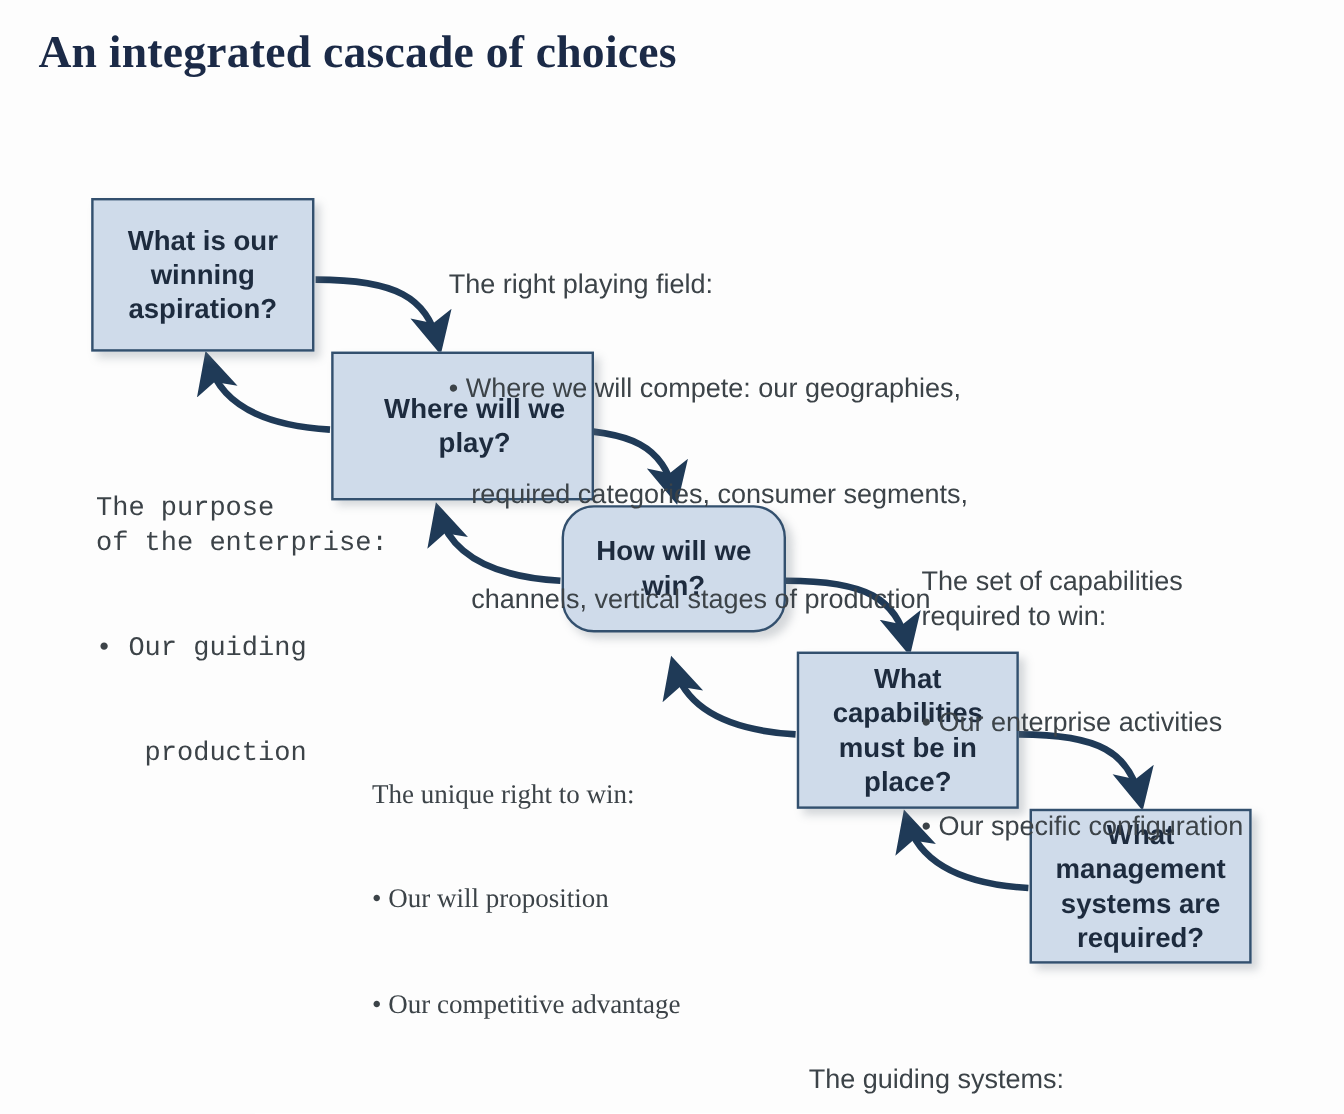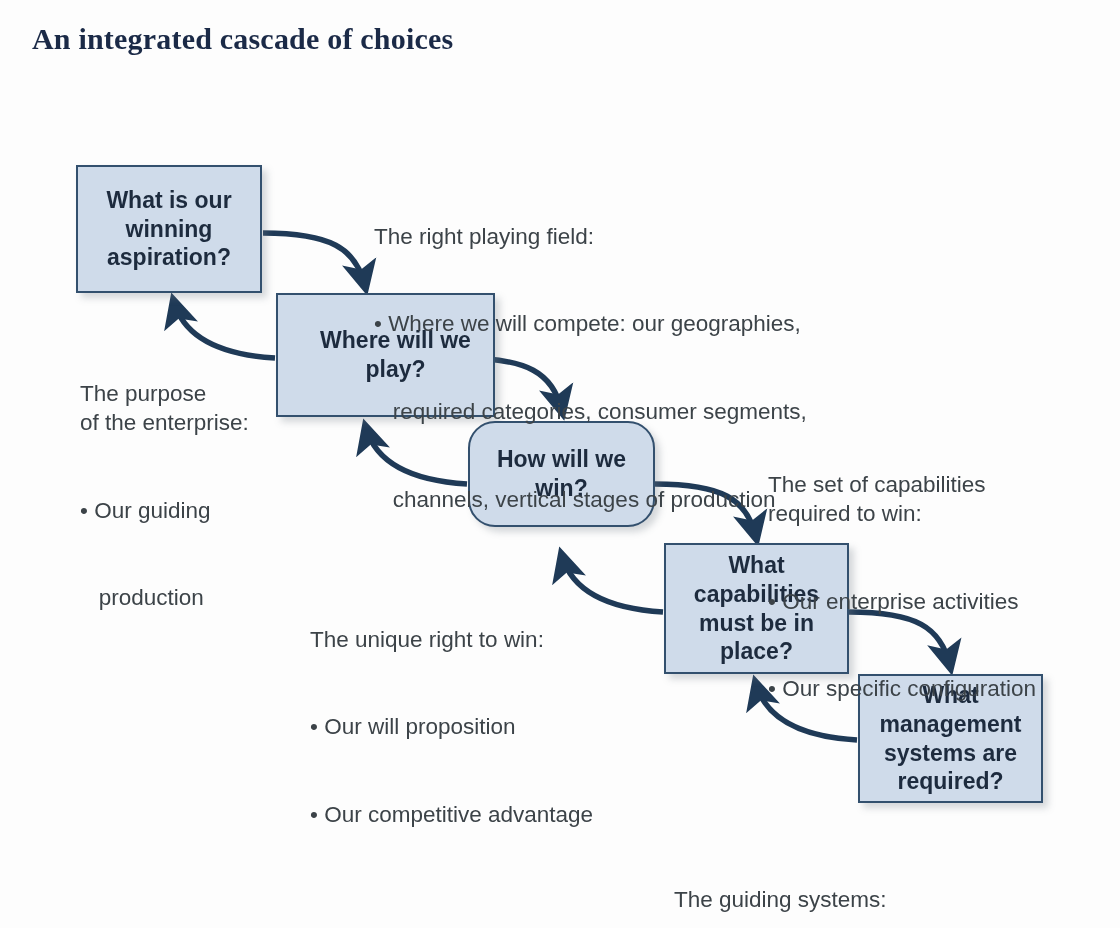--- a/index.html
+++ b/index.html
@@ -32,21 +32,21 @@
                 rgba(120,128,138,0.00) 86%);
     pointer-events: none;
   }
 
   .page-title {
     position: absolute;
     left: 32px;
     top: 22px;
     font-family: "Liberation Serif", serif;
     font-weight: bold;
-    font-size: 30px;
+    font-size: 38px;
     letter-spacing: 0.2px;
     color: #1b2a47;
     white-space: nowrap;
   }
 
   svg.arrows {
     position: absolute;
     left: 0;
     top: 0;
     width: 1120px;
@@ -146,35 +146,35 @@
 required?</span>
   </div>
 
   <div class="note" style="left:374px; top:163px;">
     <span class="bullet-line">The right playing field:</span>
     <span class="bullet-line">• Where we will compete: our geographies,</span>
     <span class="bullet-line">   required categories, consumer segments,</span>
     <span class="bullet-line">   channels, vertical stages of production</span>
   </div>
 
-  <div class="note" style="left:80px; top:320px;">
+  <div class="note" style="left:80px; top:350px;font-family:Liberation Mono, monospace;">
     <span class="bullet-line" style="white-space:pre-line;">The purpose
 of the enterprise:</span>
     <span class="bullet-line">• Our guiding</span>
     <span class="bullet-line">   production</span>
   </div>
 
   <div class="note" style="left:768px; top:411px;">
     <span class="bullet-line" style="white-space:pre-line;">The set of capabilities
 required to win:</span>
     <span class="bullet-line">• Our enterprise activities</span>
     <span class="bullet-line">• Our specific configuration</span>
   </div>
 
-  <div class="note" style="left:310px; top:566px;">
+  <div class="note" style="left:310px; top:588px;font-family:Liberation Serif, serif;">
     <span class="bullet-line">The unique right to win:</span>
     <span class="bullet-line">• Our will proposition</span>
     <span class="bullet-line">• Our competitive advantage</span>
   </div>
 
   <div class="note" style="left:674px; top:826px;">
     <span class="bullet-line">The guiding systems:</span>
     
     
   </div>

